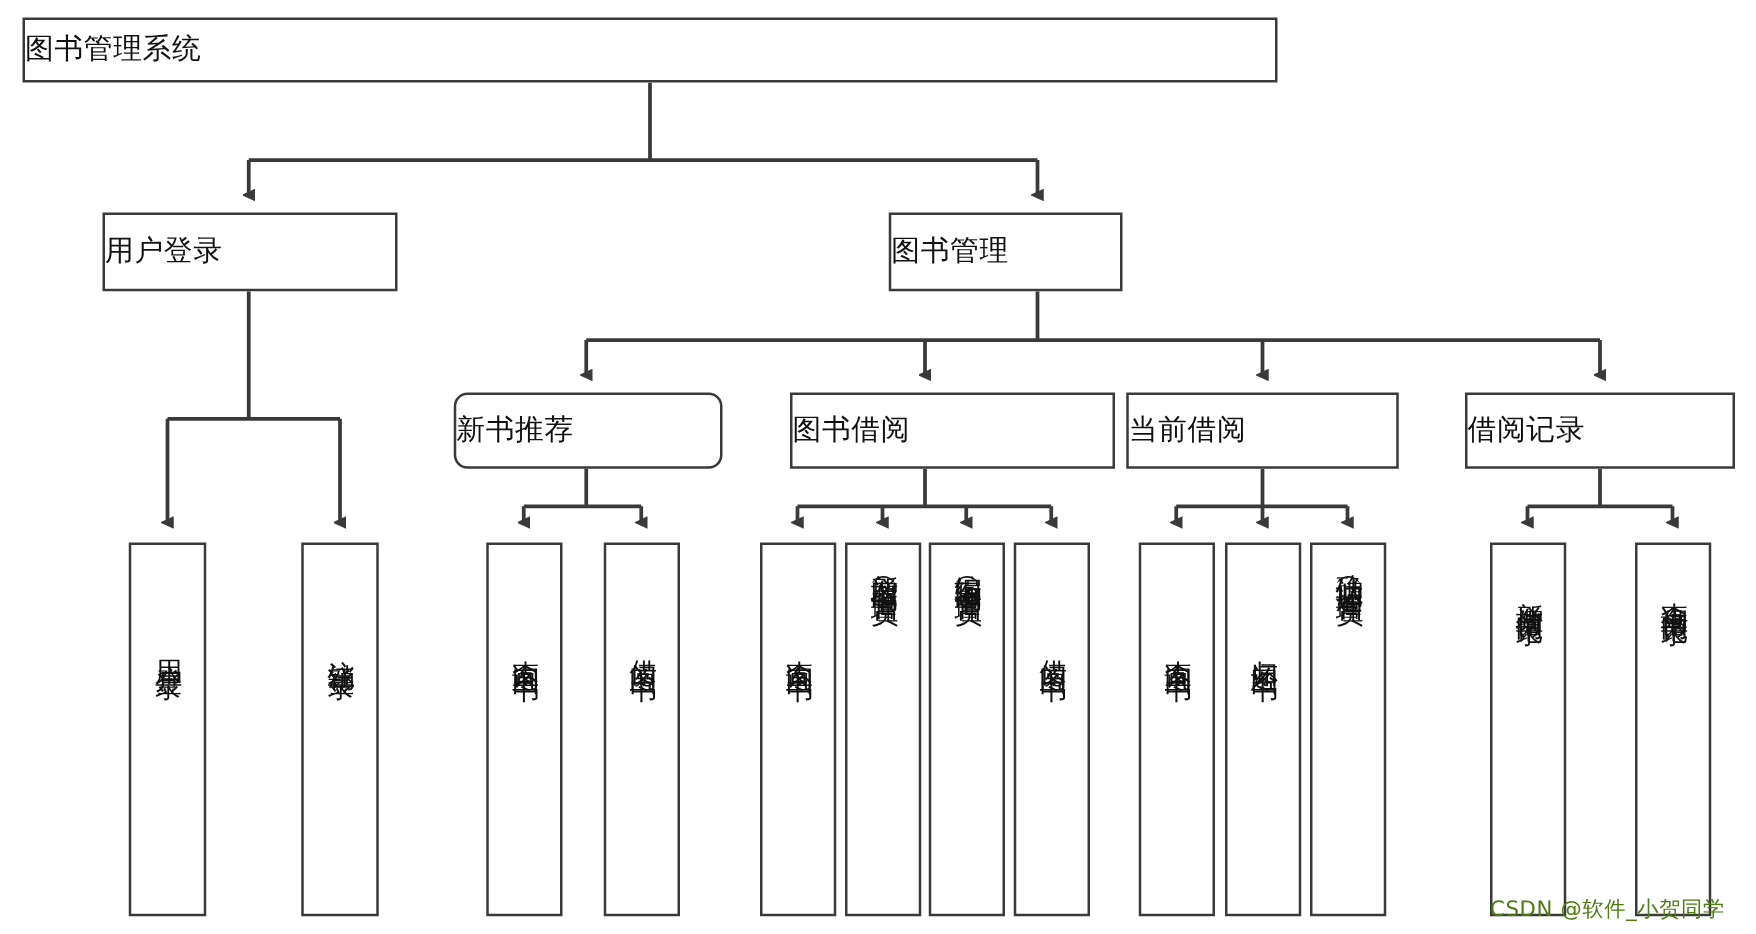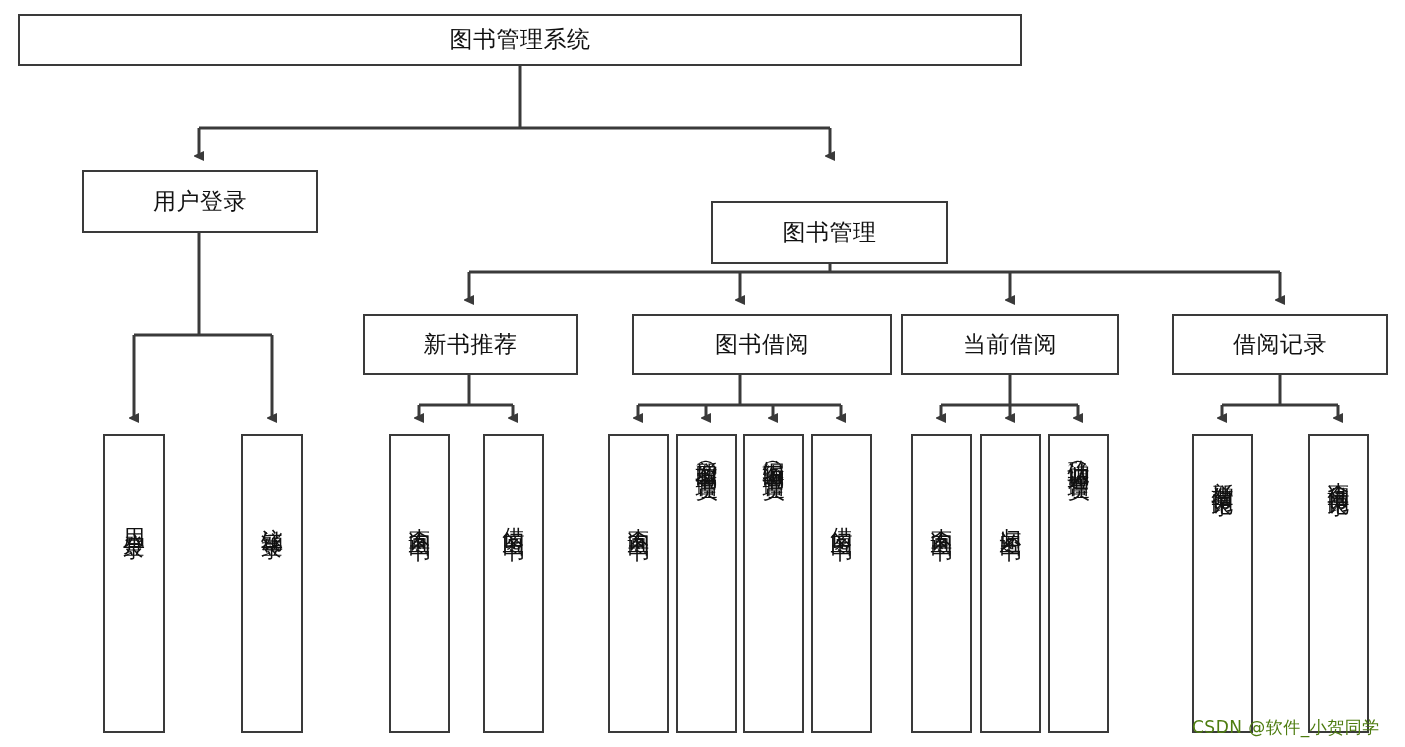--- a/index.html
+++ b/index.html
@@ -25,21 +25,21 @@
     width: 1405px;
     height: 747px;
   }
   .node {
     position: absolute;
     box-sizing: border-box;
     border: 2.5px solid #3a3a3a;
     background: #ffffff;
     display: flex;
     align-items: center;
-    justify-content: center;
+    justify-content: flex-start;
     color: #111111;
     z-index: 3;
   }
   .node-label {
     display: block;
     white-space: nowrap;
     line-height: 1.18;
     letter-spacing: 0.5px;
   }
   
@@ -131,25 +131,25 @@
     </g>
   </svg>
 
   <div class="node root horiz" style="left:18px; top:14px; width:1004px; height:52px;">
     <span class="node-label">图书管理系统</span>
   </div>
 
   <div class="node horiz" style="left:82px; top:170px; width:236px; height:63px;">
     <span class="node-label">用户登录</span>
   </div>
-  <div class="node horiz" style="left:711px; top:170px; width:237px; height:63px;margin-top:31px;">
+  <div class="node horiz" style="left:711px; top:170px; width:187px; height:63px;">
     <span class="node-label">图书管理</span>
   </div>
 
-  <div class="node horiz" style="left:363px; top:314px; width:215px; height:61px;">
+  <div class="node horiz" style="left:363px; top:314px; width:215px; height:61px;border-radius:11px;">
     <span class="node-label">新书推荐</span>
   </div>
   <div class="node horiz" style="left:632px; top:314px; width:260px; height:61px;">
     <span class="node-label">图书借阅</span>
   </div>
   <div class="node horiz" style="left:1172px; top:314px; width:216px; height:61px;">
     <span class="node-label">借阅记录</span>
   </div>
   <div class="node horiz" style="left:901px; top:314px; width:218px; height:61px;">
     <span class="node-label">当前借阅</span>

